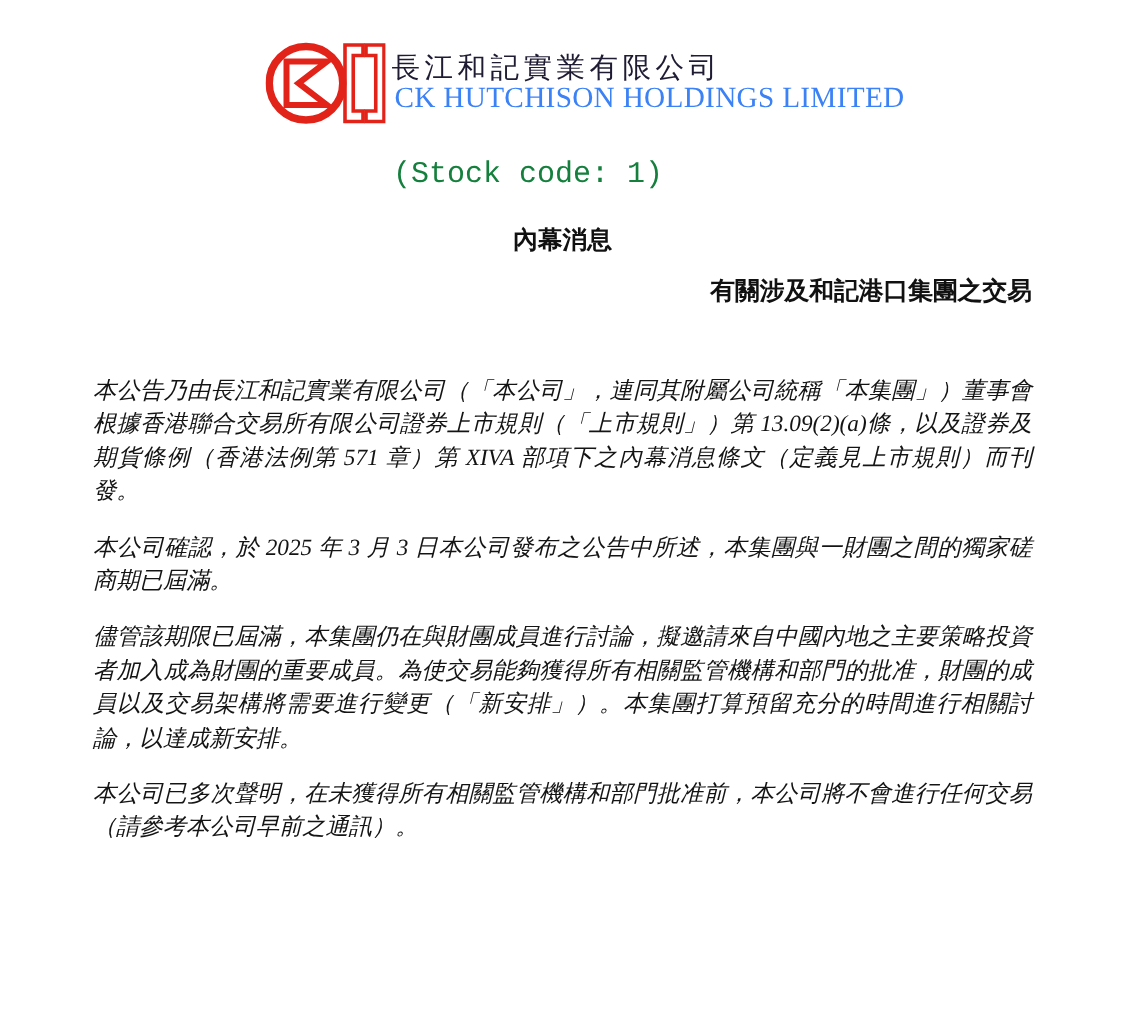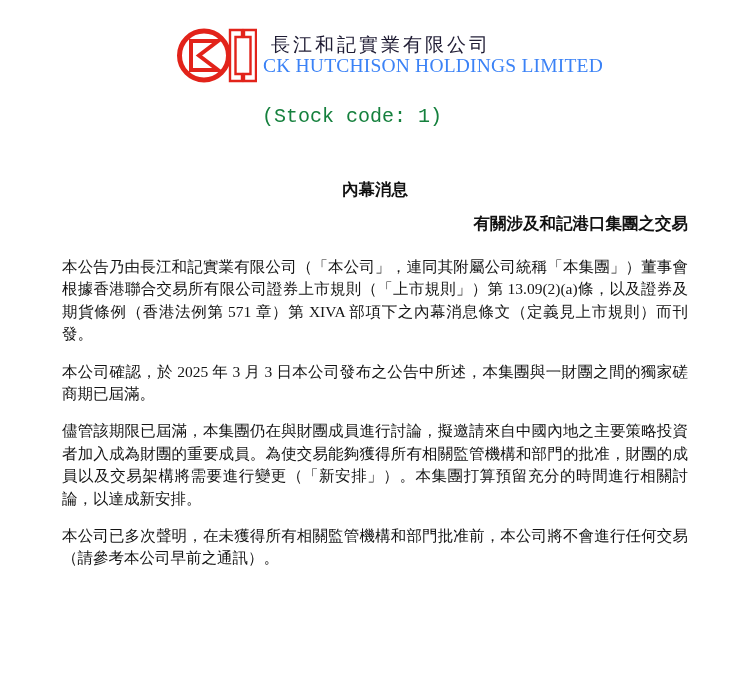--- a/index.html
+++ b/index.html
@@ -23,21 +23,21 @@
   .logo-svg {
     position: absolute;
     left: 0;
     top: 0;
     width: 80px;
     height: 55px;
     display: block;
   }
   .company-zh {
     position: absolute;
-    left: 94px;
+    left: 84px;
     top: 4px;
     font-size: 19px;
     letter-spacing: 3px;
     color: #1e1b33;
     white-space: nowrap;
   }
   .company-en {
     position: absolute;
     left: 86px;
     top: 27px;
@@ -65,37 +65,38 @@
     font-family: Liberation Mono, monospace;
   }
   
   .doc {
     position: absolute;
     left: 62px;
     top: 121px;
     width: 626px;
   }
   .doc-title {
-    margin-top: 58px;
+    margin-top: 28px;
     text-align: center;
     font-size: 16.5px;
     font-weight: bold;
     color: #111111;
     line-height: 21px;
   }
   .doc-subtitle {
     margin-top: 13px;
     text-align: right;
     font-size: 16.5px;
     font-weight: bold;
     color: #111111;
     line-height: 21px;
   }
   .doc-body {
-    margin-top: 22px;
+    margin-top: 46px;
+    font-style: italic;
   }
   .doc-body p {
     margin: 0 0 15px 0;
     font-size: 15.5px;
     line-height: 22.4px;
     text-align: justify;
     text-justify: inter-ideograph;
     color: #141414;
   }
 </style>

